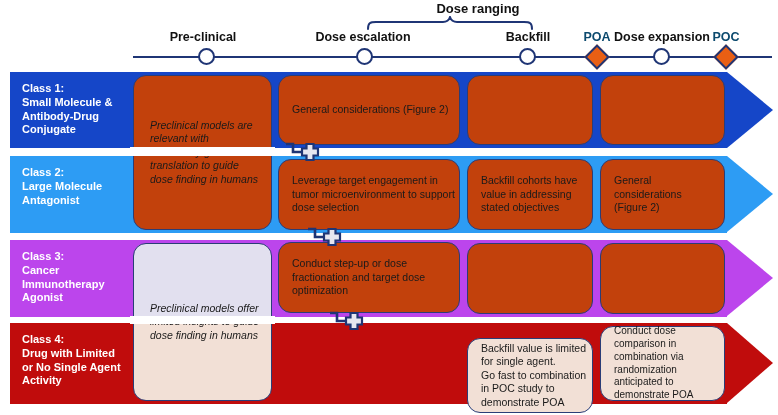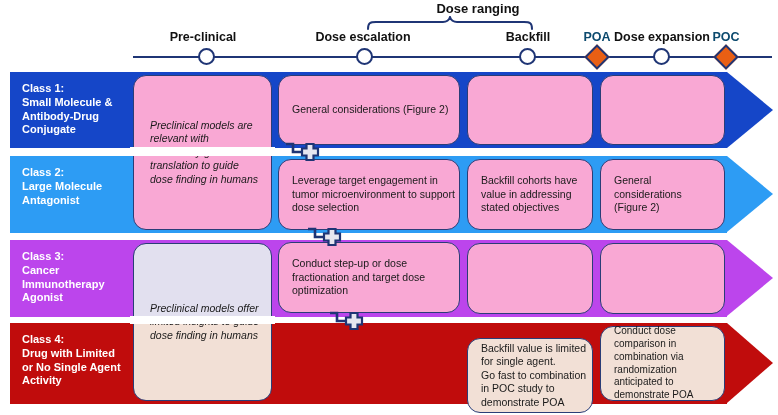--- a/index.html
+++ b/index.html
@@ -40,21 +40,21 @@
     border-top-color:transparent;border-bottom-color:transparent;
     border-left:46px solid #000;
   }
   
   .cbox{
     position:absolute;z-index:2;border:1.3px solid #2A3D77;border-radius:13px;
     display:flex;align-items:center;box-sizing:border-box;
     font-size:10.5px;line-height:1.28;color:#1a1a1a;
   }
   .cbox span{white-space:pre-line;}
-  .lav{background:#f9a8d4;}
+  .lav{background:#c2410c;}
   .peach{background:#F2E0D6;}
   .pre34{background:linear-gradient(to bottom,#E2E0EF 0 47%,#F2E0D6 47% 100%);}
   .pad-pre{padding:0 4px 0 16px;font-style:italic;}
   .pad-std{padding:0 4px 0 13px;}
   .stripe{position:absolute;left:130px;width:145px;background:#fff;z-index:3;}
   .connector{position:absolute;z-index:4;}
 </style>
 </head>
 <body>
 

